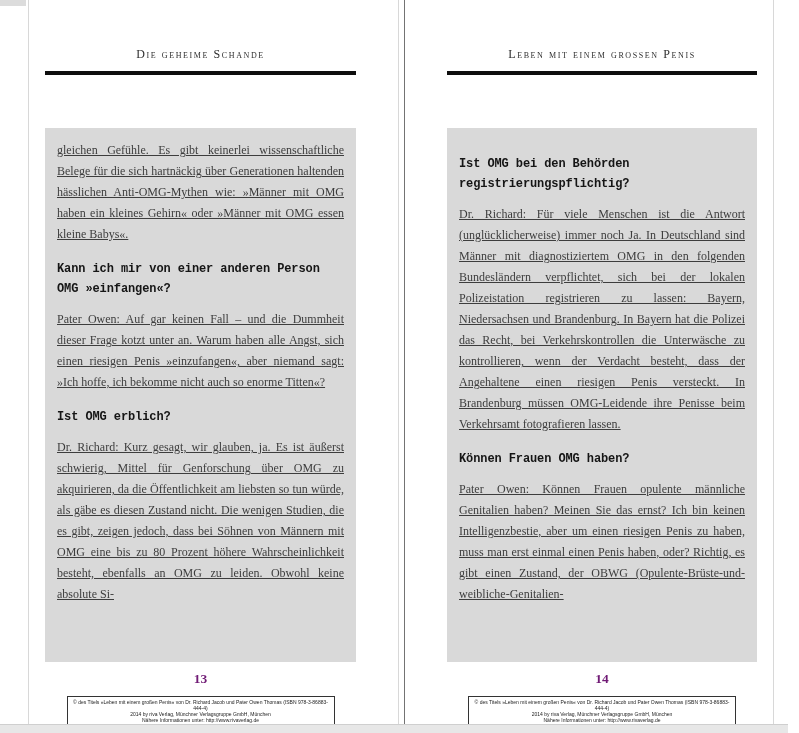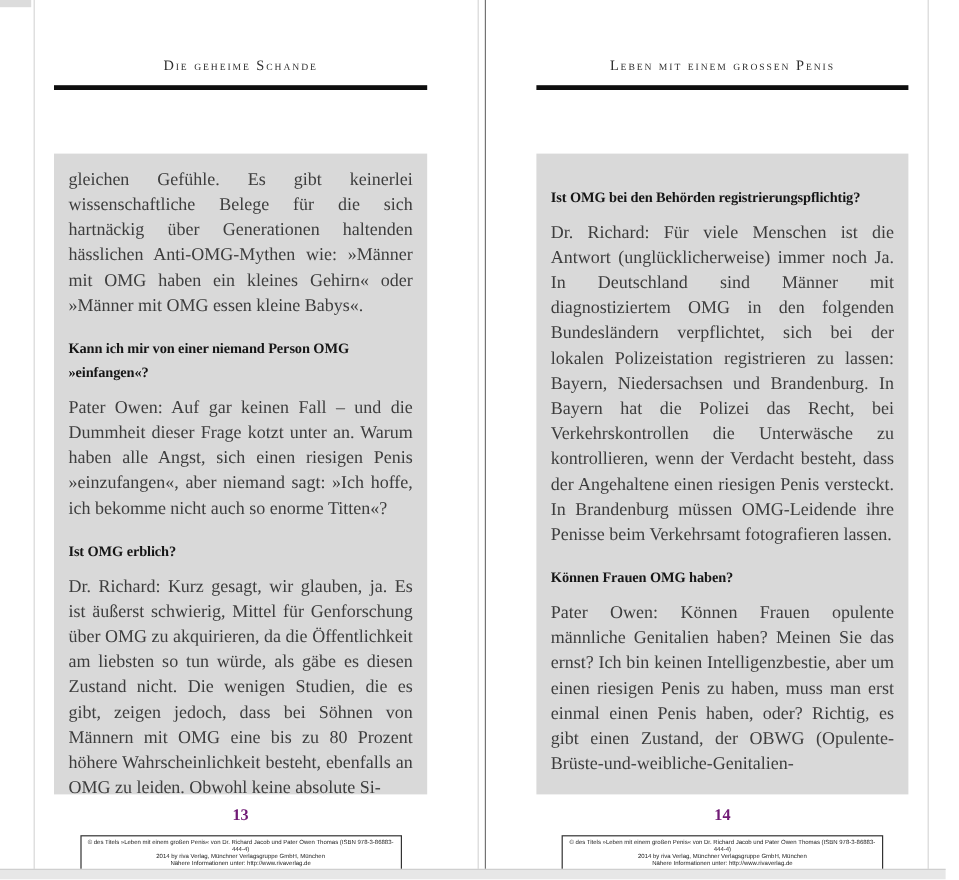--- a/index.html
+++ b/index.html
@@ -82,31 +82,32 @@
     left: 0; right: 0;
     height: 534px;
     background: #d9d9d9;
     box-sizing: border-box;
     padding: 12px 12px 0 12px;
     overflow: hidden;
   }
 
   .body-par {
     margin: 0 0 10px 0;
-    font-size: 15px;
+    font-size: 12px;
     line-height: 21px;
     text-align: justify;
     color: #3d3d3d;
     hyphens: auto;
+    text-decoration: underline;
     -webkit-hyphens: auto;
   }
 
   .question-head {
     margin: 14px 0 10px 0;
-    font-family: Liberation Serif, serif;
+    font-family: Liberation Mono, monospace;
     font-weight: bold;
     font-size: 12px;
     line-height: 20px;
     letter-spacing: -0.1px;
     color: #151515;
     text-align: left;
   }
 
   .page-number {
     position: absolute;
@@ -143,21 +144,21 @@
 
   <div class="corner-mark"></div>
 
   <div class="page left">
     <div class="text-col">
       <div class="running-head">Die geheime Schande</div>
       <div class="head-rule"></div>
 
       <div class="content-block">
         <p class="body-par">gleichen Gefühle. Es gibt keinerlei wissenschaftliche Belege für die sich hartnäckig über Generationen haltenden hässlichen Anti-OMG-Mythen wie: »Männer mit OMG haben ein kleines Gehirn« oder »Männer mit OMG essen kleine Babys«.</p>
-        <h3 class="question-head">Kann ich mir von einer niemand Person OMG »einfangen«?</h3>
+        <h3 class="question-head">Kann ich mir von einer anderen Person OMG »einfangen«?</h3>
         <p class="body-par">Pater Owen: Auf gar keinen Fall – und die Dummheit dieser Frage kotzt unter an. Warum haben alle Angst, sich einen riesigen Penis »einzufangen«, aber niemand sagt: »Ich hoffe, ich bekomme nicht auch so enorme Titten«?</p>
         <h3 class="question-head">Ist OMG erblich?</h3>
         <p class="body-par">Dr. Richard: Kurz gesagt, wir glauben, ja. Es ist äußerst schwierig, Mittel für Genforschung über OMG zu akquirieren, da die Öffentlichkeit am liebsten so tun würde, als gäbe es diesen Zustand nicht. Die wenigen Studien, die es gibt, zeigen jedoch, dass bei Söhnen von Männern mit OMG eine bis zu 80 Prozent höhere Wahrscheinlichkeit besteht, ebenfalls an OMG zu leiden. Obwohl keine absolute Si-</p>
       </div>
 
       <div class="page-number">13</div>
 
       <div class="copyright-box">
         <div>© des Titels »Leben mit einem großen Penis« von Dr. Richard Jacob und Pater Owen Thomas (ISBN 978-3-86883-444-4)</div>
         <div>2014 by riva Verlag, Münchner Verlagsgruppe GmbH, München</div>

